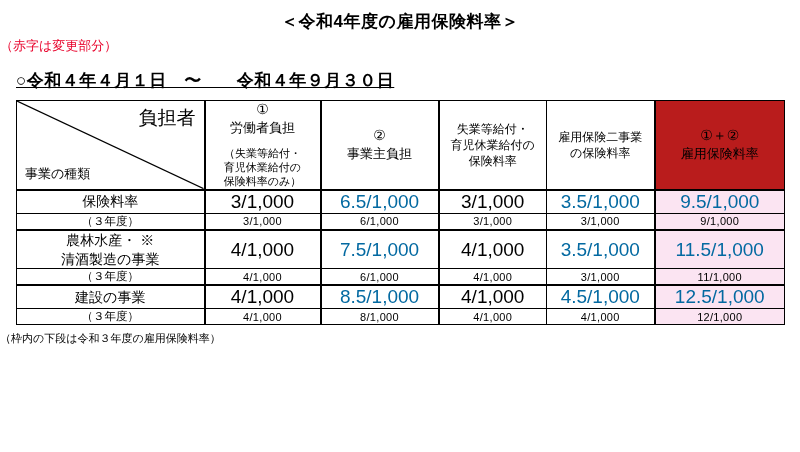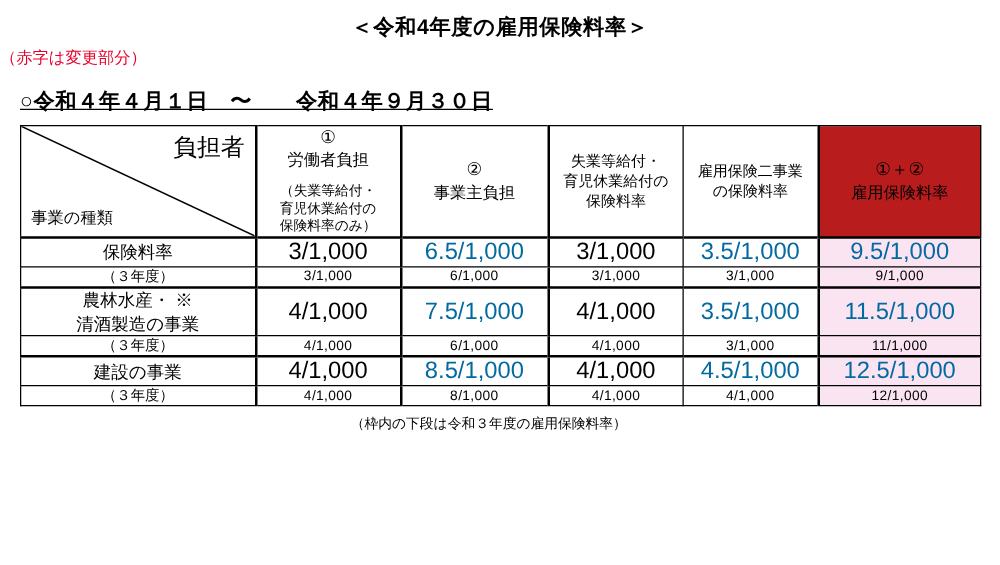--- a/index.html
+++ b/index.html
@@ -137,21 +137,21 @@
     padding: 3px 2px;
     letter-spacing: 0.3px;
   }
   .dotted-top {
     border-top: 1px dotted #555 !important;
   }
   .row-sep-top {
     border-top: 2px solid #000 !important;
   }
   .note {
-    text-align: center;
+    text-align: left;
     font-size: 11px;
     margin: 6px 18px 0 0;
   }
 </style>
 </head>
 <body>
 
 <div class="page">
 
   <div class="title">＜令和4年度の雇用保険料率＞</div>

